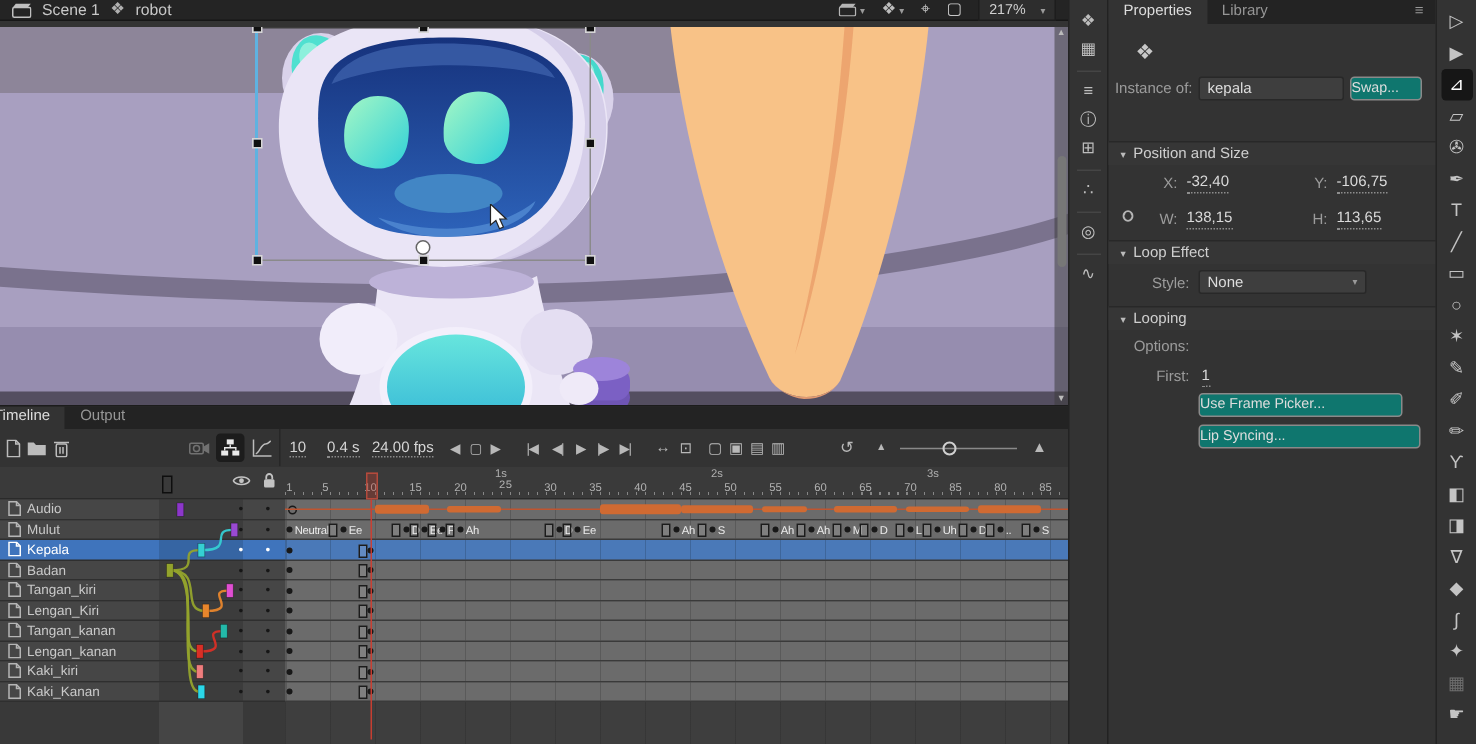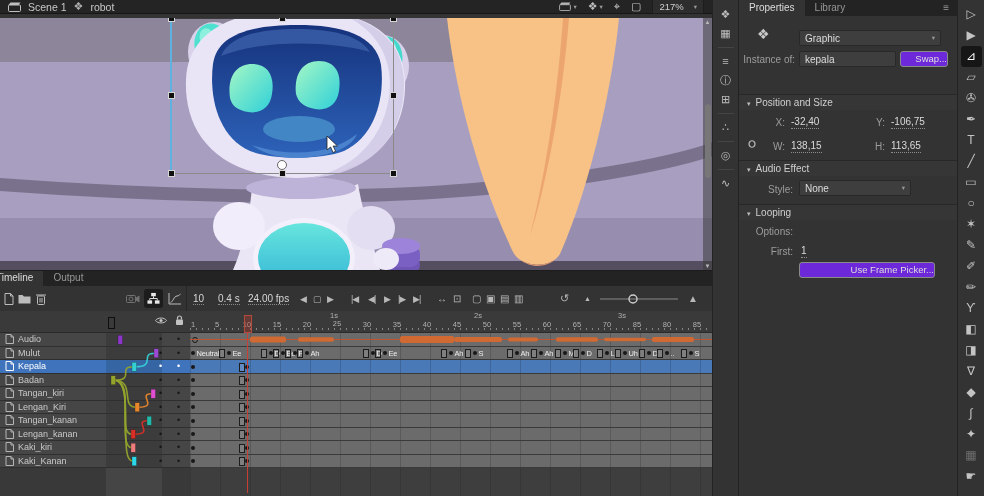--- a/index.html
+++ b/index.html
@@ -33,22 +33,22 @@
   .props{left:738px;top:0;width:219px;height:496px;background:#333;border-left:1px solid #222;box-sizing:border-box}
   .ptabs{height:16px;background:#232323;display:flex;font-size:10px;color:#969696;position:relative}
   .ptab{padding:2px 10px 0}
   .ptab.on{background:#333;color:#ddd}
   .pmenu{position:absolute;right:8px;top:2px;color:#9a9a9a;font-size:10px}
   .plab{position:absolute;color:#9c9c9c;font-size:10px;text-align:right}
   .hot{position:absolute;color:#dadada;font-size:10px;border-bottom:1px dotted #8d8d8d;padding-bottom:1px}
   .field{position:absolute;height:16px;background:#3e3e3e;border:1px solid #282828;border-radius:2px;
          font-size:10px;color:#ddd;display:flex;align-items:center;padding:0 5px;box-sizing:border-box}
   .field .car{margin-left:auto}
-  .pbtn{position:absolute;height:16px;background:#6d28d9;border:1px solid #8a8a8a;border-radius:3px;
-        color:#ddd;font-size:9.5px;text-align:right;line-height:14px;box-sizing:border-box}
+  .pbtn{position:absolute;height:16px;background:#0f766e;border:1px solid #8a8a8a;border-radius:3px;
+        color:#ddd;font-size:9.5px;text-align:left;line-height:14px;box-sizing:border-box}
   .sect{position:absolute;left:0;width:219px;height:16px;line-height:16px;border-top:1px solid #282828;
         padding-left:8px;box-sizing:border-box;font-size:10px;color:#cfcfcf;background:#363636}
   .sect .tri{font-size:7px;margin-right:5px;color:#bbb}
   
   .tools{left:957px;top:0;width:27px;height:496px;background:#333;border-left:1px solid #232323;
          box-sizing:border-box;display:flex;flex-direction:column;align-items:center;padding-top:4px}
   .tool{width:21px;height:21px;line-height:21px;text-align:center;font-size:12px;color:#c4c4c4}
   .tool.on{background:#161616;border-radius:3px;color:#fff}
   .tool.dim{opacity:.4}
   
@@ -222,24 +222,20 @@
       <div class="dicon">∿</div>
     </div>
 
   <div class="props a">
     <div class="ptabs">
       <div class="ptab on">Properties</div>
       <div class="ptab">Library</div>
       <div class="pmenu">≡</div>
     </div>
     <div class="a" style="left:18px;top:26px;font-size:14px;color:#c8c8c8">❖</div>
-    <div class="field" style="left:60px;top:30px;width:142px">
-      <span>Graphic</span>
-        <span class="car">▾</span>
-    </div>
     <div class="plab" style="left:0;top:54px;width:56px">Instance of:</div>
     <div class="field" style="left:60px;top:51px;width:97px">
       <span>kepala</span>
     </div>
     <div class="pbtn" style="left:161px;top:51px;width:48px">Swap...</div>
 
     <div class="sect" style="top:94px"><span class="tri">▾</span><span>Position and Size</span></div>
     <span class="plab" style="left:18px;top:117px;width:28px">X:</span>
     <span class="hot" style="left:52px;top:116px">-32,40</span>
     <span class="plab" style="left:118px;top:117px;width:28px">Y:</span>
@@ -247,32 +243,33 @@
     <span class="a" style="left:7px;top:138px">
       <svg width="12" height="12" viewBox="0 0 12 12">
           <path d="M4,8 A3,3 0 1 1 8,8 M8,4 A3,3 0 1 1 4,4" fill="none" stroke="#b5b5b5" stroke-width="1.2"></path>
         </svg>
     </span>
     <span class="plab" style="left:18px;top:141px;width:28px">W:</span>
     <span class="hot" style="left:52px;top:140px">138,15</span>
     <span class="plab" style="left:118px;top:141px;width:28px">H:</span>
     <span class="hot" style="left:152px;top:140px">113,65</span>
 
-    <div class="sect" style="top:160px"><span class="tri">▾</span><span>Audio Effect</span></div>
+    <div class="sect" style="top:160px"><span class="tri">▾</span><span>Loop Effect</span></div>
     <span class="plab" style="left:6px;top:184px;width:48px">Style:</span>
     <div class="field" style="left:60px;top:180px;width:112px">
       <span>None</span>
         <span class="car">▾</span>
     </div>
 
     <div class="sect" style="top:204px"><span class="tri">▾</span><span>Looping</span></div>
     <span class="plab" style="left:6px;top:226px;width:48px">Options:</span>
     <span class="plab" style="left:6px;top:246px;width:48px">First:</span>
     <span class="hot" style="left:62px;top:245px">1</span>
     <div class="pbtn" style="left:60px;top:262px;width:136px">Use Frame Picker...</div>
+    <div class="pbtn" style="left:60px;top:283px;width:148px">Lip Syncing...</div>
   </div>
 
   <div class="tools a" id="tools">
       <div class="tool">▷</div>
       <div class="tool">▶</div>
       <div class="tool on">⊿</div>
       <div class="tool">▱</div>
       <div class="tool">✇</div>
       <div class="tool">✒</div>
       <div class="tool">T</div>

